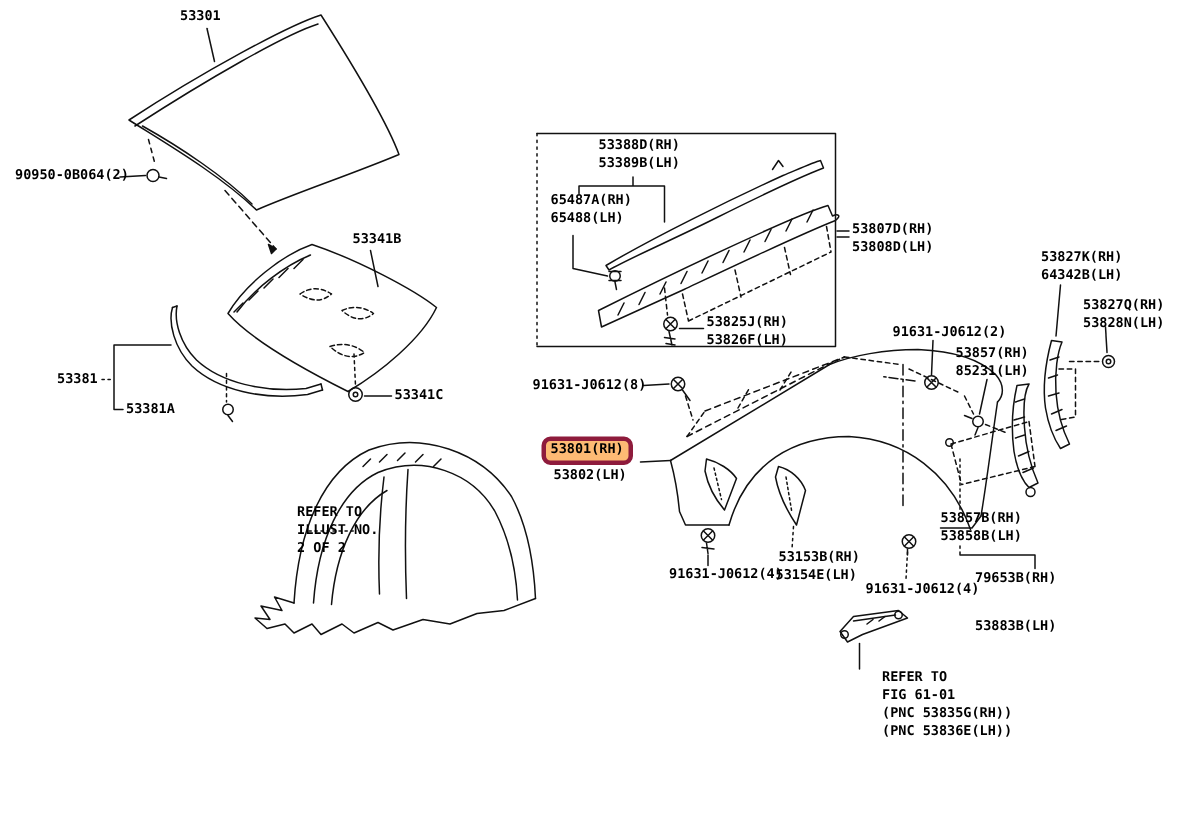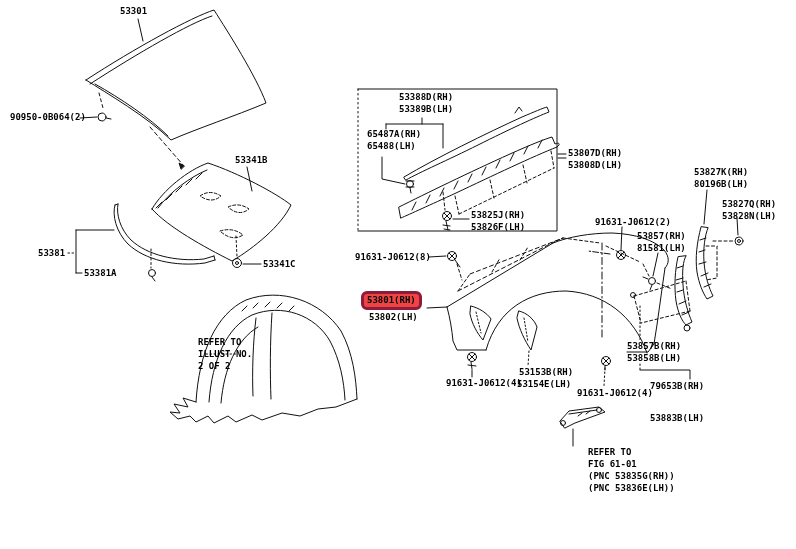--- a/index.html
+++ b/index.html
@@ -3,21 +3,21 @@
 <meta charset="utf-8">
 <style>
   html,body{margin:0;padding:0;background:#ffffff;}
   #stage{position:relative;width:796px;height:525px;background:#ffffff;overflow:hidden;
          font-family:"DejaVu Sans Mono", monospace;}
   #lineart{position:absolute;left:0;top:0;}
   .lbl{position:absolute;font:bold 9px/11px "DejaVu Sans Mono", monospace;color:#000;
        white-space:nowrap;letter-spacing:0;}
   .note{font-weight:bold;margin-left:40px;}
   #hl-box{position:absolute;left:361px;top:291px;border:3px solid #8e1b3c;border-radius:6px;
-          padding:1px 3px;background:#ef4444;}
+          padding:1px 3px;background:#fdba74;}
   #hl-box .lbl{position:static;}
   .footer{position:absolute;left:739px;top:544px;font:bold 8px "DejaVu Sans Mono",monospace;color:#222;}
 </style>
 </head>
 <body>
 
 <div id="stage">
 
   <svg id="lineart" width="796" height="549" viewBox="0 0 796 549">
     <g stroke="#111" fill="none" stroke-width="1" stroke-linecap="round" stroke-linejoin="round">
@@ -178,26 +178,26 @@
   <div class="lbl" style="left:399px;top:92px">53388D(RH)</div>
   <div class="lbl" style="left:399px;top:104px">53389B(LH)</div>
   <div class="lbl" style="left:367px;top:129px">65487A(RH)</div>
   <div class="lbl" style="left:367px;top:141px">65488(LH)</div>
   <div class="lbl" style="left:471px;top:210px">53825J(RH)</div>
   <div class="lbl" style="left:471px;top:222px">53826F(LH)</div>
 
   <div class="lbl" style="left:568px;top:148px">53807D(RH)</div>
   <div class="lbl" style="left:568px;top:160px">53808D(LH)</div>
   <div class="lbl" style="left:694px;top:167px">53827K(RH)</div>
-  <div class="lbl" style="left:694px;top:179px">80196B(LH)</div>
+  <div class="lbl" style="left:694px;top:179px">64342B(LH)</div>
   <div class="lbl" style="left:722px;top:199px">53827Q(RH)</div>
   <div class="lbl" style="left:722px;top:211px">53828N(LH)</div>
   <div class="lbl" style="left:595px;top:217px">91631-J0612(2)</div>
   <div class="lbl" style="left:637px;top:231px">53857(RH)</div>
-  <div class="lbl" style="left:637px;top:243px">81581(LH)</div>
+  <div class="lbl" style="left:637px;top:243px">85231(LH)</div>
 
   <div class="lbl" style="left:355px;top:252px">91631-J0612(8)</div>
 
   <div id="hl-box" style="border-color: rgb(142, 27, 60);">
     <div class="lbl">53801(RH)</div>
   </div>
   <div class="lbl" style="left:369px;top:312px">53802(LH)</div>
 
   <div class="lbl note" style="left:158px;top:337px">REFER TO</div>
   <div class="lbl note" style="left:158px;top:349px">ILLUST NO.</div>

